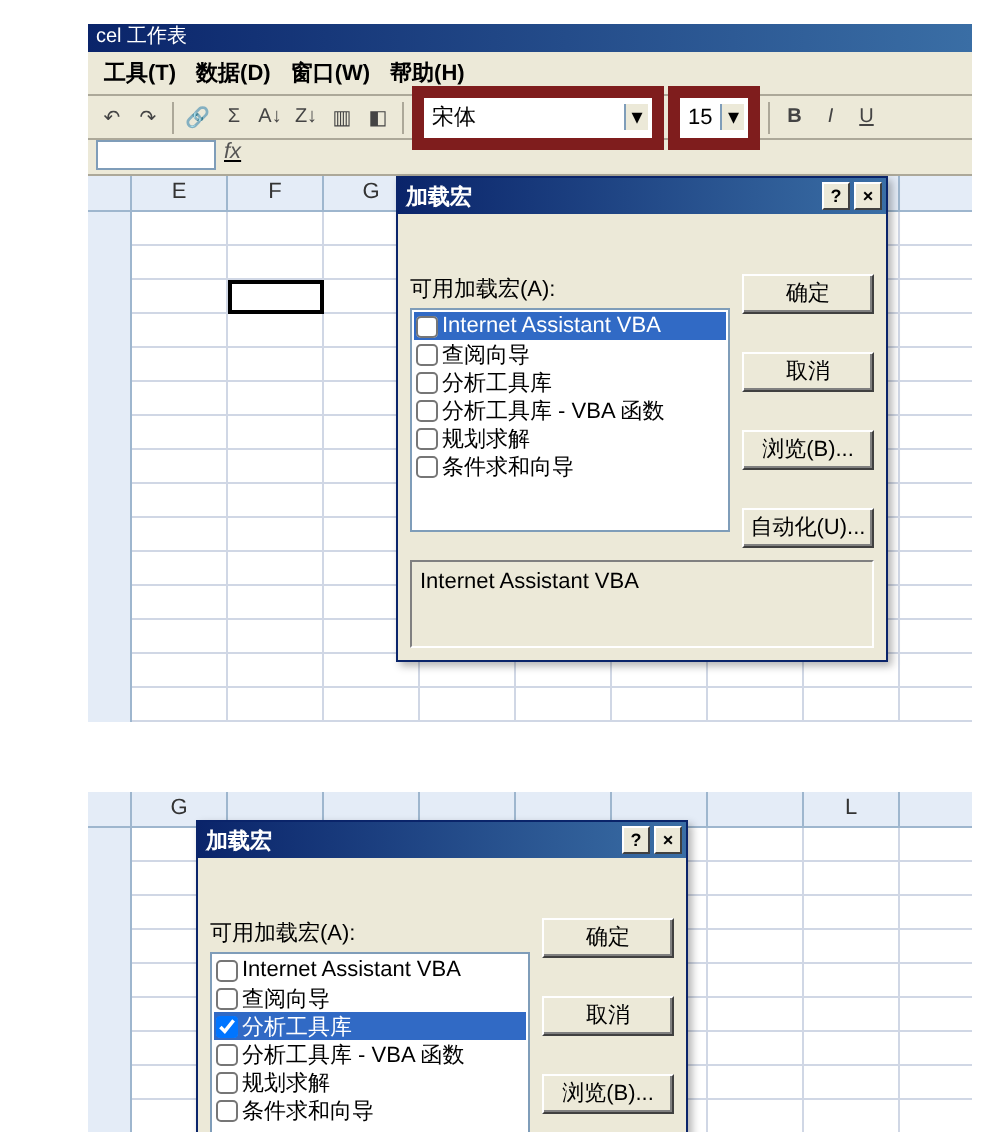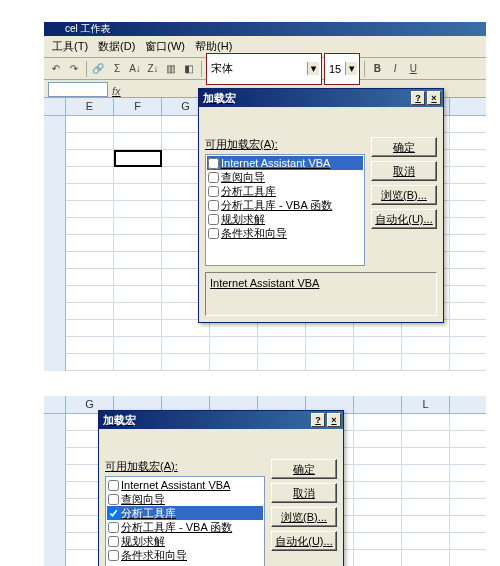--- a/index.html
+++ b/index.html
@@ -1,56 +1,56 @@
 <!DOCTYPE html>
 <html><head>
 <meta charset="utf-8">
 <style>
   * { box-sizing: border-box; margin: 0; padding: 0; font-family: "MS Sans Serif", "SimSun", Arial, sans-serif; }
   body { background: #fff; width: 500px; height: 566px; position: relative; overflow: hidden; font-size: 11px; }
 
   
   .top-frame { position: absolute; left: 44px; top: 12px; right: 14px; }
-  .title-bar { height: 14px; background: linear-gradient(to right,#0a246a,#3a6ea5); color: #fff; font-size: 10px; line-height: 14px; padding-left: 21px; overflow: hidden; margin-top: 10px; }
+  .title-bar { height: 14px; background: linear-gradient(to right,#0a246a,#3a6ea5); color: #fff; font-size: 10px; line-height: 14px; padding-left: 4px; overflow: hidden; }
   .menu-bar { background: #ece9d8; border-bottom: 1px solid #aca899; display: flex; gap: 2px; padding: 2px 4px; font-size: 11px; }
-  .menu-item { padding: 1px 4px; cursor: default; }
+  .menu-item { padding: 1px 4px; cursor: default; font-weight: bold; }
 
   .toolbar { background: #ece9d8; border-bottom: 1px solid #aca899; display: flex; align-items: center; padding: 2px 4px; gap: 2px; height: 22px; }
   .tbtn { width: 16px; height: 16px; border: 1px solid #ece9d8; display: inline-flex; align-items: center; justify-content: center; font-size: 10px; color: #444; }
   .sep { width: 1px; height: 16px; background: #aca899; margin: 0 2px; }
-  .font-select { display: inline-flex; border: 1px solid #7f1d1d; background: #fff; height: 32px; align-items: center; padding: 0 2px 0 4px; font-size: 11px; }
+  .font-select { display: inline-flex; border: 6px solid #7f1d1d; background: #fff; height: 32px; align-items: center; padding: 0 2px 0 4px; font-size: 11px; }
   .font-select .dd { width: 12px; text-align: center; border-left: 1px solid #7f9db9; background: #ece9d8; margin-left: 4px; }
   .b-btn { font-weight: bold; } .i-btn { font-style: italic; } .u-btn { text-decoration: underline; }
 
-  .formula-bar { background: #ece9d8; border-bottom: 1px solid #aca899; height: 18px; display: flex; align-items: flex-end; padding: 0 4px; gap: 4px; text-decoration: underline; }
+  .formula-bar { background: #ece9d8; border-bottom: 1px solid #aca899; height: 18px; display: flex; align-items: flex-start; padding: 0 4px; gap: 4px; text-decoration: underline; }
   .name-box { border: 1px solid #7f9db9; background: #fff; width: 60px; height: 15px; }
   .fx { font-style: italic; color: #555; }
 
   .grid-wrap { background: #fff; position: relative; }
   .col-headers { display: flex; background: #e4ecf7; border-bottom: 1px solid #9eb6ce; }
   .row-sel { width: 22px; height: 17px; background: #e4ecf7; border-right: 1px solid #9eb6ce; }
   .colh { width: 48px; height: 17px; border-right: 1px solid #9eb6ce; text-align: center; line-height: 17px; font-size: 11px; color: #333; }
   .rows { }
   .row { display: flex; border-bottom: 1px solid #d0d7e5; height: 17px; }
   .cell { width: 48px; border-right: 1px solid #d0d7e5; }
   .active-cell { position: absolute; border: 2px solid #000; width: 48px; height: 17px; pointer-events: none; }
 
   
-  .dialog { position: absolute; background: #ece9d8; border: 1px solid #0a246a; box-shadow: 2px 2px 4px rgba(0,0,0,.3); width: 246px; text-decoration: underline; }
+  .dialog { position: absolute; background: #ece9d8; border: 1px solid #0a246a; box-shadow: 2px 2px 4px rgba(0,0,0,.3); width: 246px; }
   .dlg-title { background: linear-gradient(to right,#0a246a,#3a6ea5); color: #fff; height: 18px; display: flex; align-items: center; justify-content: space-between; padding: 0 2px 0 4px; font-size: 11px; font-weight: bold; }
   .dlg-title-btns { display: flex; gap: 2px; }
   .dlg-title-btn { width: 14px; height: 14px; background: #ece9d8; border: 1px solid #fff; border-right-color: #404040; border-bottom-color: #404040; font-size: 9px; text-align: center; line-height: 12px; font-weight: bold; color: #000; }
   .dlg-body { padding: 6px; display: flex; gap: 6px; margin-top: 24px; }
   .dlg-left { flex: 1; }
   .dlg-label { font-size: 11px; margin-bottom: 2px; }
   .listbox { background: #fff; border: 1px solid #7f9db9; height: 112px; padding: 1px; overflow: hidden; }
   .li { display: flex; align-items: center; gap: 2px; font-size: 11px; height: 14px; padding-left: 1px; }
   .li input[type=checkbox] { width: 11px; height: 11px; margin: 0; }
   .li.sel { background: #316ac5; color: #fff; }
-  .dlg-right { width: 66px; display: flex; flex-direction: column; gap: 4px; }
+  .dlg-right { width: 66px; display: flex; flex-direction: column; gap: 19px; }
   .win-btn { background: #ece9d8; border: 1px solid #404040; border-top-color: #fff; border-left-color: #fff; height: 20px; font-size: 11px; text-align: center; line-height: 18px; cursor: default; box-shadow: inset -1px -1px 0 #808080; }
   .desc-box { border: 1px solid #fff; border-top-color: #808080; border-left-color: #808080; margin: 0 6px 6px 6px; padding: 4px; height: 44px; font-size: 11px; }
   .desc-box .dt { margin-bottom: 3px; }
   .desc-box .dd { padding-left: 14px; }
 
   
   .bottom-frame { position: absolute; left: 44px; top: 396px; right: 14px; }
   .bottom-frame .col-headers { }
   .bottom-frame .dialog { left: 64px; top: 14px; }
 </style>

